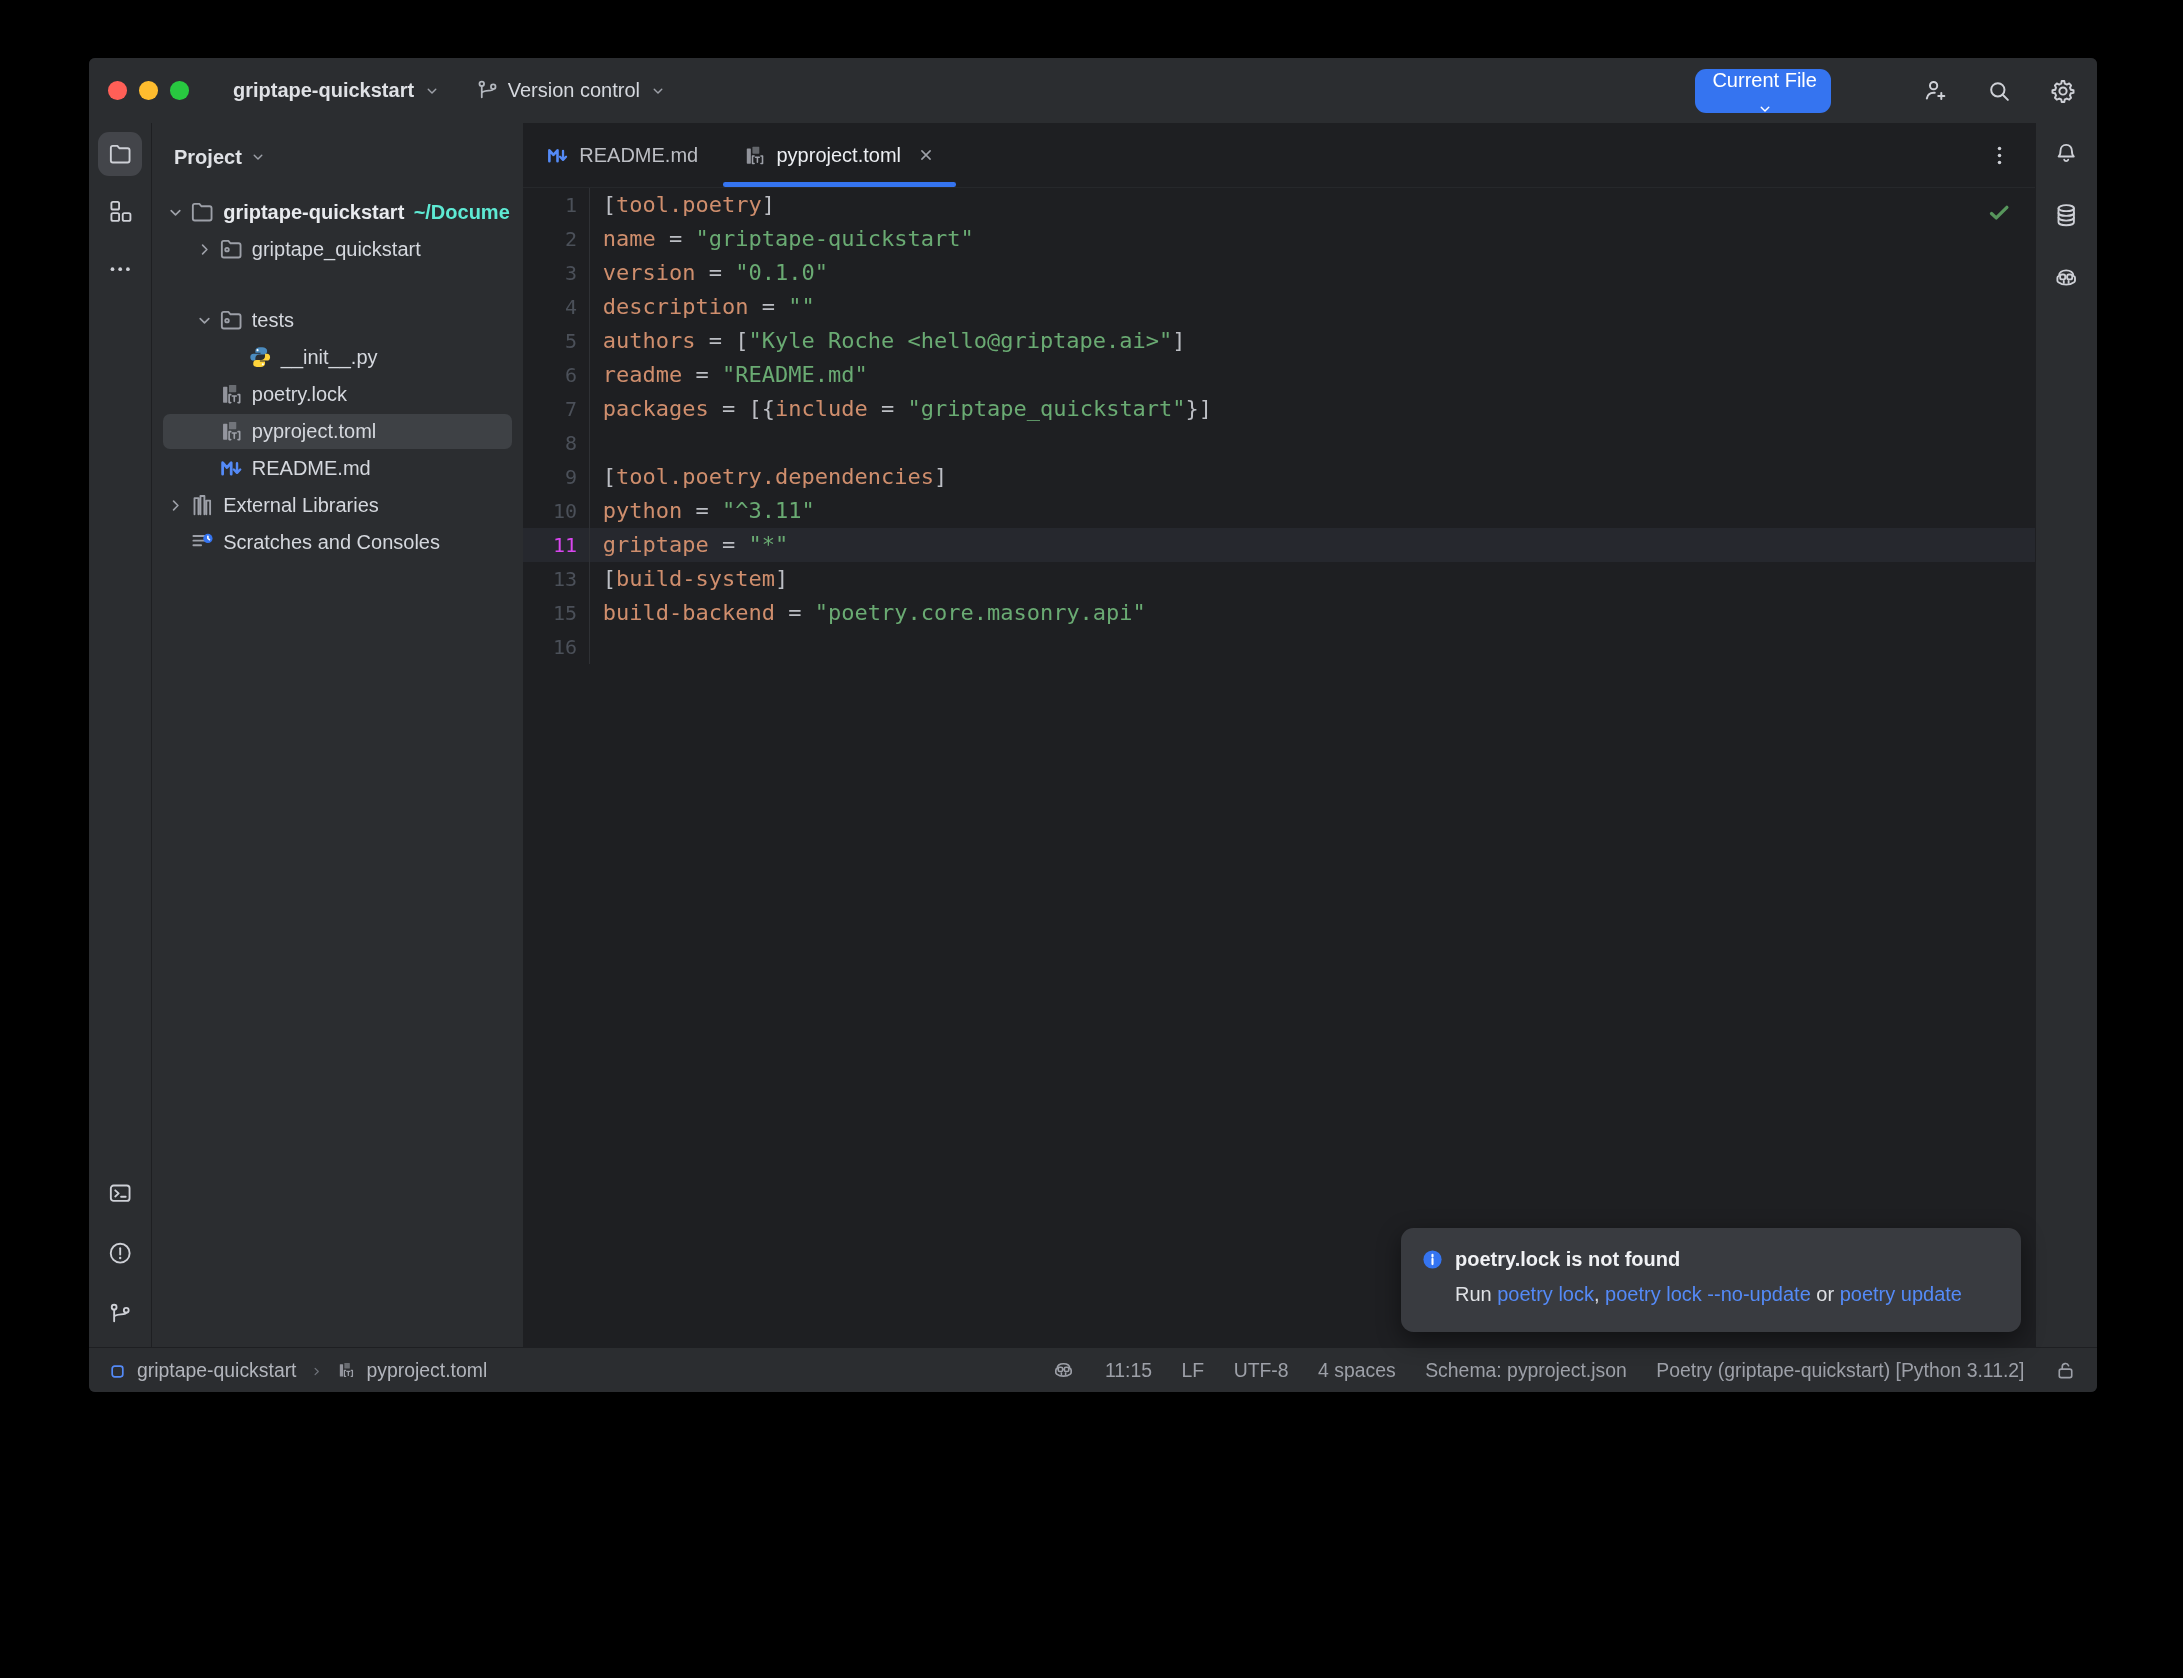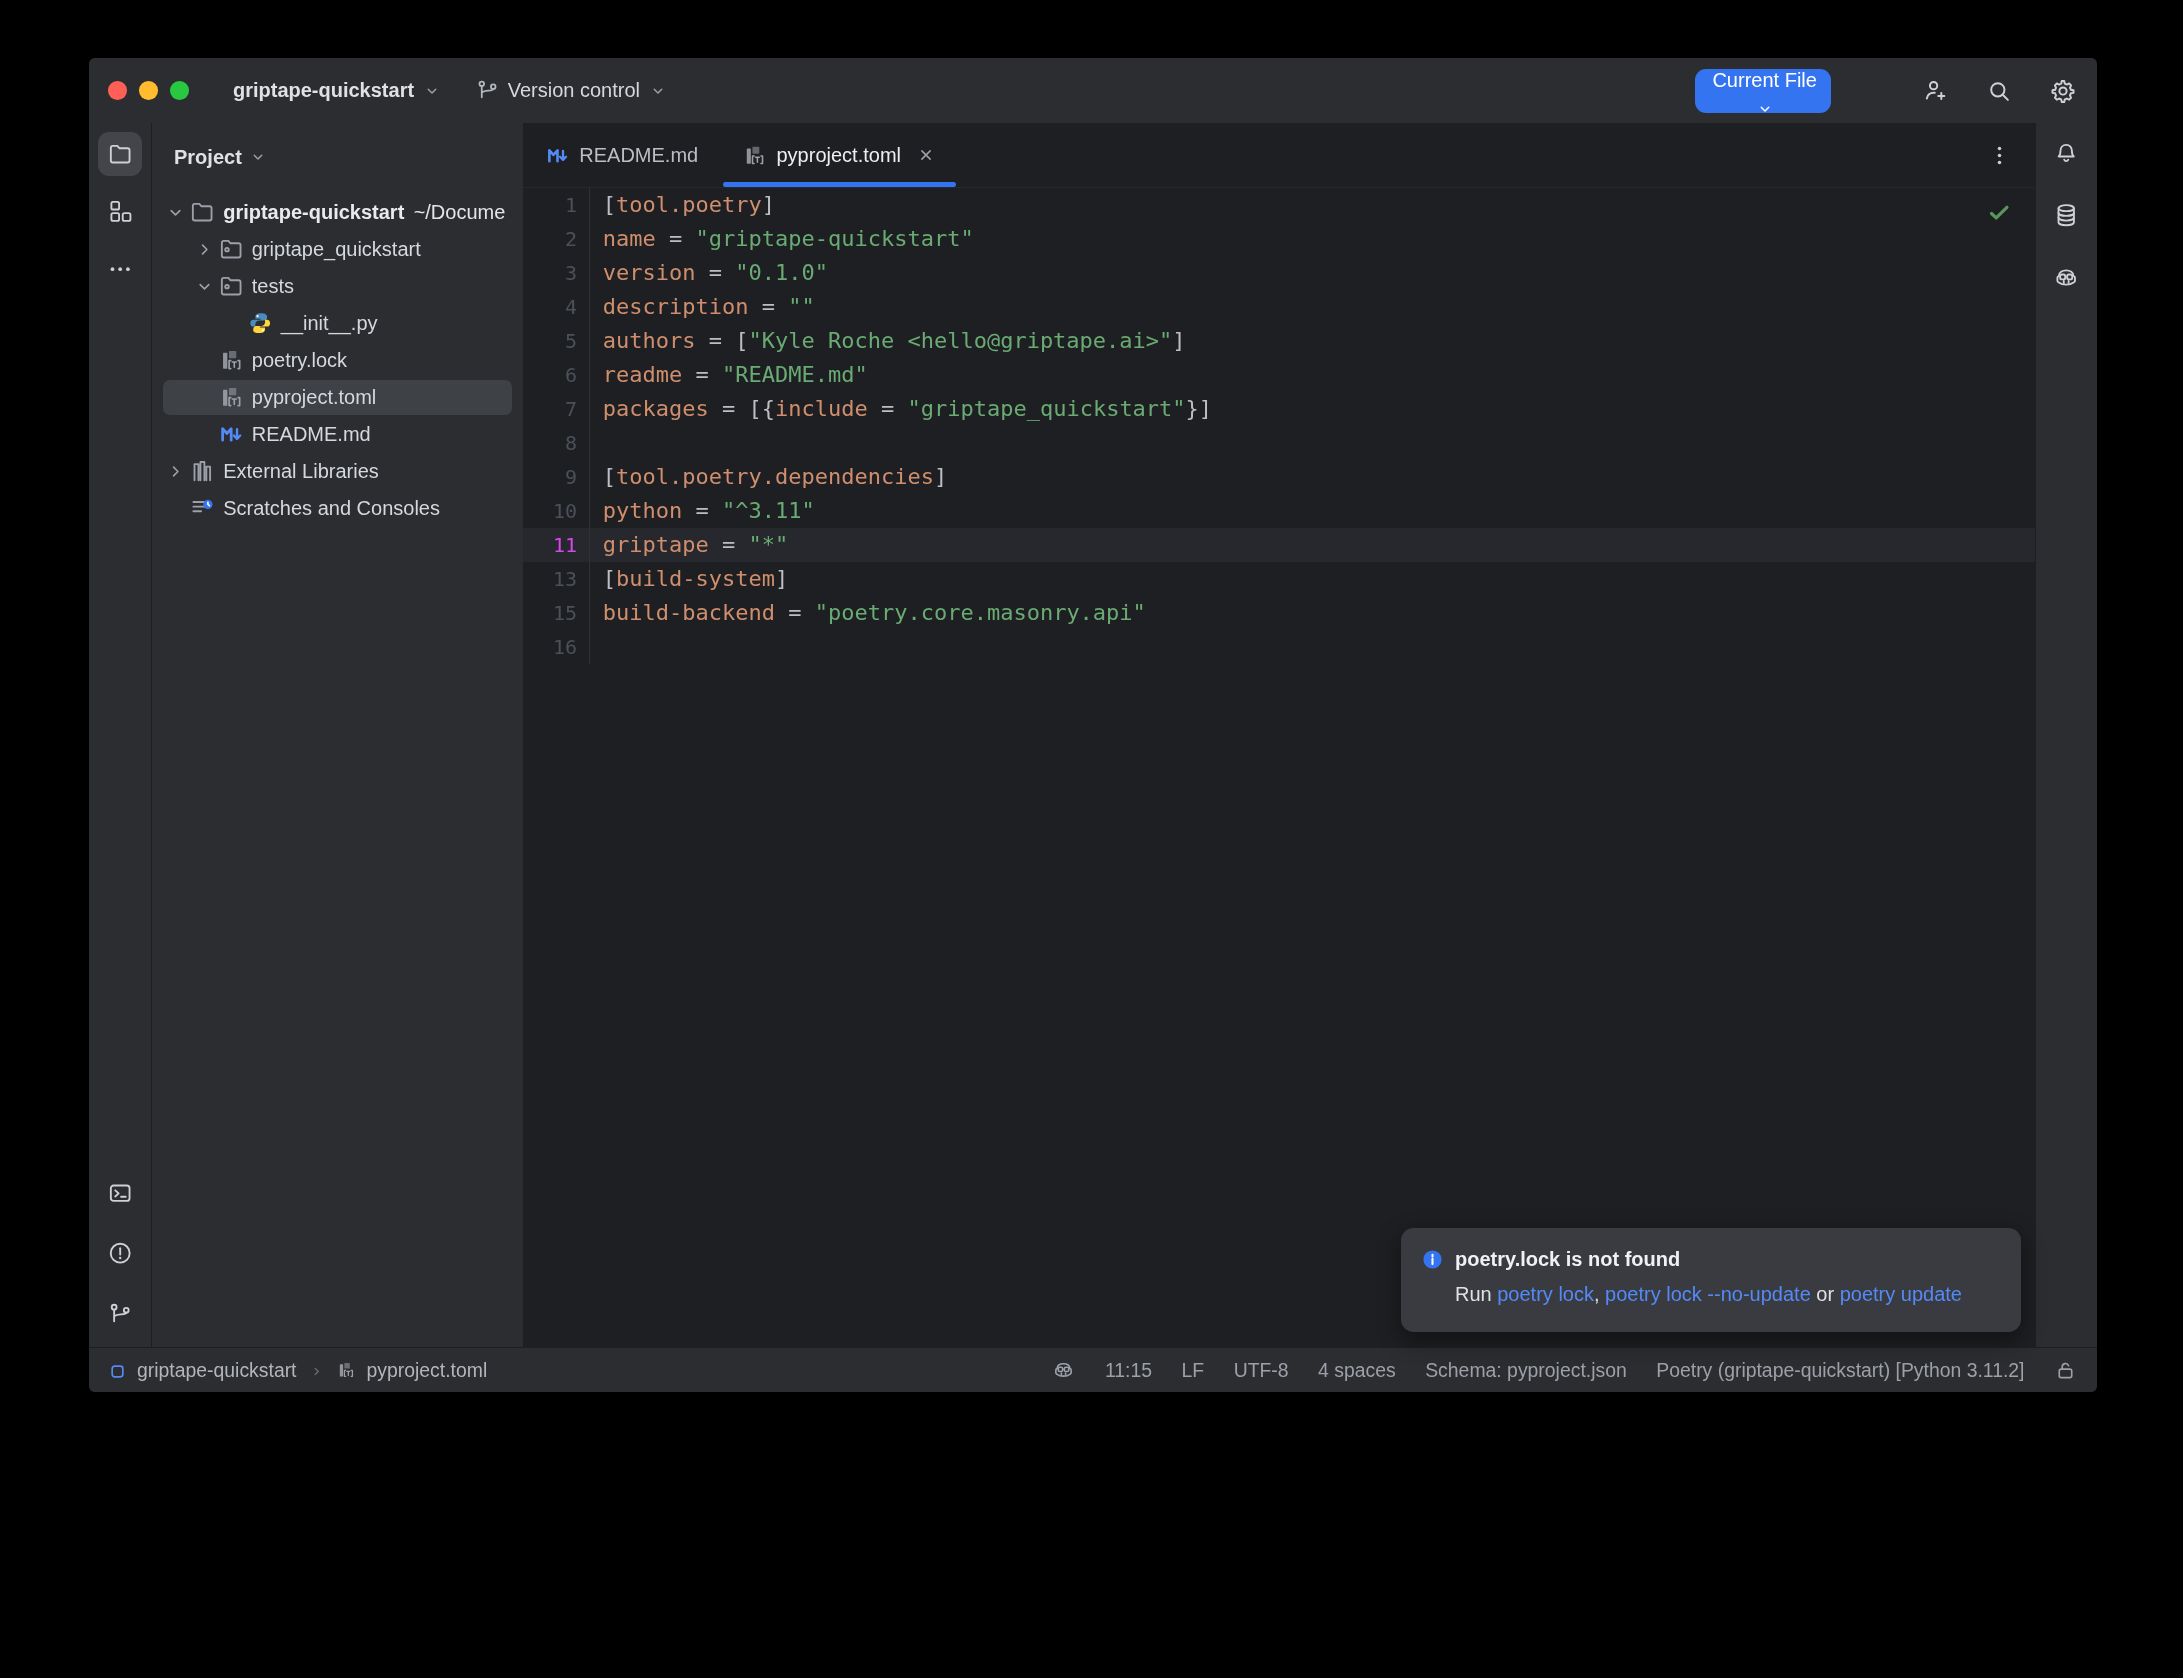--- a/index.html
+++ b/index.html
@@ -39,21 +39,21 @@
   .panel-header{height:68px;display:flex;align-items:center;padding-left:22px;gap:6.2px;flex:none;}
   .panel-title{font-size:20px;font-weight:700;color:#DFE1E5;}
   .tree{flex:1;overflow:hidden;padding-top:3.1px;}
   .row{height:37px;display:flex;align-items:center;position:relative;font-size:20px;color:#D5D8DE;white-space:nowrap;}
   .row.selected::before{content:"";position:absolute;left:11px;right:11px;top:0.8px;bottom:0.8px;background:#3E4145;border-radius:7px;}
   .row>*{position:relative;}
   .chev-box{width:23px;height:23px;flex:none;color:#9DA0A8;display:flex;align-items:center;justify-content:center;}
   .tree-ic{width:26.4px;height:26.4px;flex:none;margin-left:1.6px;color:#9DA0A8;}
   .row .lbl{margin-left:7.8px;}
   .row .lbl.b{font-weight:700;color:#E8EAEE;}
-  .row .sfx{margin-left:9.3px;color:#e5e5e5;}
+  .row .sfx{margin-left:9.3px;color:#5eead4;font-weight:bold;}
   
   .editor{flex:1;display:flex;flex-direction:column;min-width:0;background:#1E1F22;position:relative;}
   .tabbar{height:64px;flex:none;display:flex;align-items:stretch;border-bottom:0.8px solid #26282B;}
   .tab{display:flex;align-items:center;padding:0 22px;gap:9.3px;font-size:20px;color:#BCBEC4;position:relative;}
   .tab .tab-ic{width:25px;height:25px;color:#9DA0A8;}
   .tab.active{color:#ECEEF2;}
   .tab.active::after{content:"";position:absolute;left:3.1px;right:3.1px;bottom:0;height:4.7px;background:#3574F0;border-radius:2.3px;}
   .tab .x{width:22px;height:22px;color:#9DA0A8;margin-left:4.7px;}
   .tab-kebab{margin-left:auto;margin-right:23px;align-self:center;width:25px;height:25px;color:#CED0D6;}
   .code-area{flex:1;position:relative;font-family:"DejaVu Sans Mono","Liberation Mono",monospace;overflow:hidden;}
@@ -219,21 +219,21 @@
               <svg viewBox="0 0 24 24" width="100%" height="100%" fill="none" stroke="currentColor" stroke-width="1.7" stroke-linecap="round" stroke-linejoin="round">
                 <path d="M10 7.5l4.5 4.5-4.5 4.5"></path>
               </svg>
             </span>
             <span class="tree-ic"><svg viewBox="0 0 24 24" width="100%" height="100%" fill="none" stroke="currentColor" stroke-width="1.7" stroke-linecap="round" stroke-linejoin="round">
                 <path d="M3.5 6.2c0-1 .8-1.8 1.8-1.8h4.1l2 2.2h7.3c1 0 1.8.8 1.8 1.8v9.4c0 1-.8 1.8-1.8 1.8H5.3c-1 0-1.8-.8-1.8-1.8z"></path>
                 <circle cx="8.2" cy="12.4" r="1.6"></circle>
               </svg></span>
             <span class="lbl">griptape_quickstart</span>
           </div>
-          <div class="row" style="padding-left: 41px;">
+          <div class="row" style="padding-left: 41px; margin-top: 34px;">
             <span class="chev-box">
               <svg viewBox="0 0 24 24" width="100%" height="100%" fill="none" stroke="currentColor" stroke-width="1.7" stroke-linecap="round" stroke-linejoin="round">
                 <path d="M7.5 10l4.5 4.5L16.5 10"></path>
               </svg>
             </span>
             <span class="tree-ic"><svg viewBox="0 0 24 24" width="100%" height="100%" fill="none" stroke="currentColor" stroke-width="1.7" stroke-linecap="round" stroke-linejoin="round">
                 <path d="M3.5 6.2c0-1 .8-1.8 1.8-1.8h4.1l2 2.2h7.3c1 0 1.8.8 1.8 1.8v9.4c0 1-.8 1.8-1.8 1.8H5.3c-1 0-1.8-.8-1.8-1.8z"></path>
                 <circle cx="8.2" cy="12.4" r="1.6"></circle>
               </svg></span>
             <span class="lbl">tests</span>

